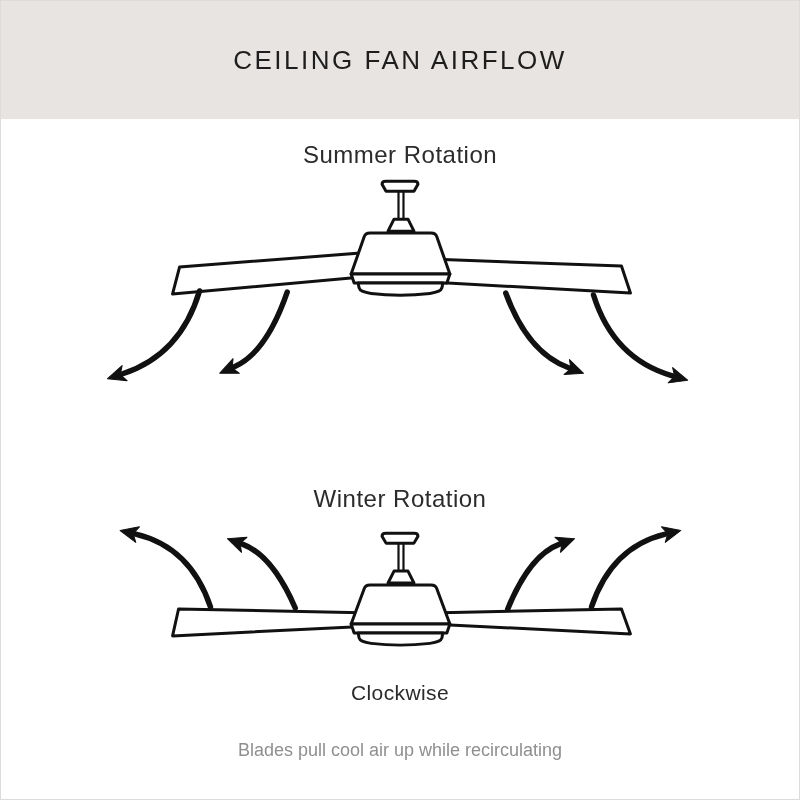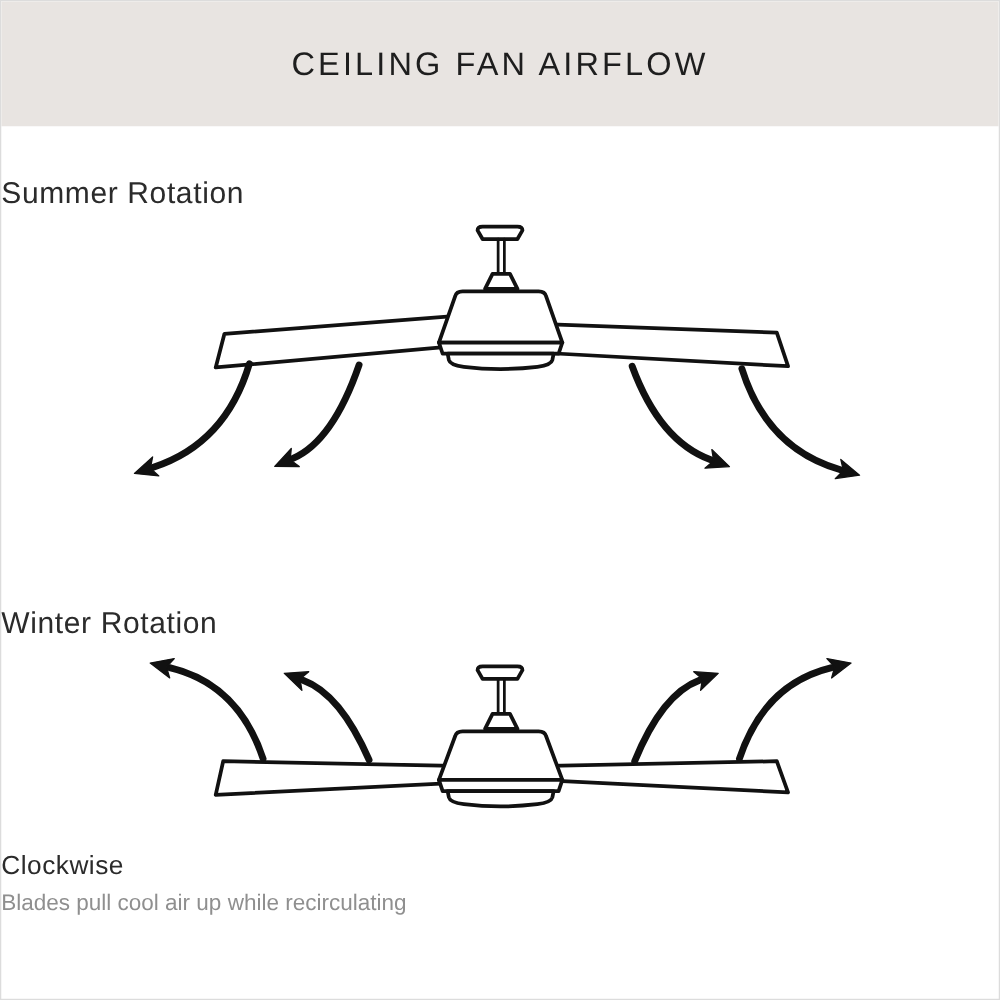--- a/index.html
+++ b/index.html
@@ -5,51 +5,51 @@
   html,body{margin:0;padding:0;background:#fff;}
   .page{
     position:relative;
     width:798px;height:798px;
     border:1px solid var(--color-page-border,#dcdcdc);
     background:var(--color-page-background,#ffffff);
     font-family:"Liberation Sans","DejaVu Sans",sans-serif;
     overflow:hidden;
   }
   .header-band{
-    position:absolute;left:0;top:0;width:100%;height:100px;
+    position:absolute;left:0;top:0;width:100%;height:118px;
     background:var(--color-header-background,#e8e4e1);
     display:flex;align-items:center;justify-content:center;
   }
   .page-title{
     margin:0;
     font-size:26px;font-weight:500;letter-spacing:2.5px;
     color:var(--color-header-text,#1e1e1e);
   }
-  .abs-text{position:absolute;left:0;right:0;margin:0;z-index:2;}
+  .abs-text{position:absolute;left:0;right:0;text-align:center;margin:0;z-index:2;}
   .section-title{
     font-size:24px;font-weight:500;letter-spacing:0.5px;
     color:var(--color-title-text,#2b2b2b);line-height:28px;
   }
   .direction-label{
     font-size:21px;font-weight:500;letter-spacing:0.4px;
     color:var(--color-title-text,#2b2b2b);line-height:26px;
   }
   .description{
     font-size:18px;font-weight:400;
     color:var(--color-muted-text,#8f8f8f);line-height:23px;
   }
   .fan-svg{position:absolute;left:0;z-index:1;overflow:visible;}
   #summer-svg{top:170px;}
   #winter-svg{top:520px;}
   #summer-title{top:140px;}
   #summer-direction{top:371px;}
   #summer-desc{top:397px;}
   #winter-title{top:484px;}
   #winter-direction{top:679px;}
-  #winter-desc{top:710px;}
+  #winter-desc{top:738px;}
   .artline{fill:#ffffff;stroke:var(--color-artwork-line,#111111);stroke-width:3;stroke-linejoin:round;}
   .thinline{fill:none;stroke:var(--color-artwork-line,#111111);stroke-width:2.2;stroke-linecap:round;}
   .flow{fill:none;stroke:var(--color-artwork-line,#111111);stroke-width:5.5;stroke-linecap:round;}
 </style>
 </head>
 <body>
 
 <div class="page">
 
   <header class="header-band">

